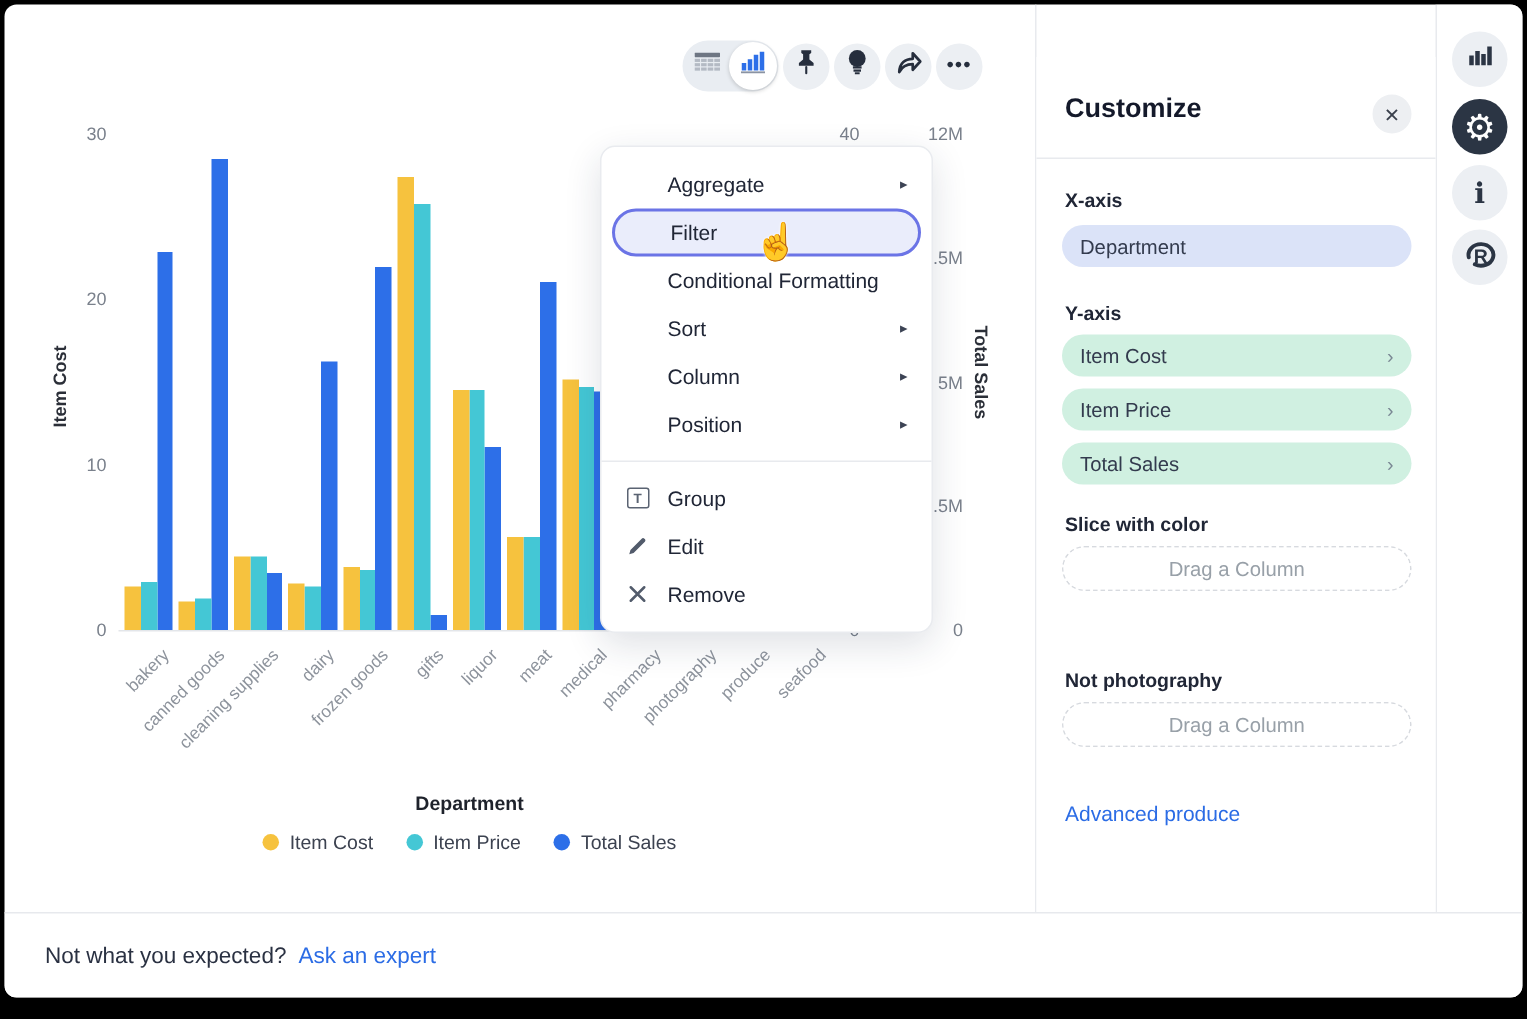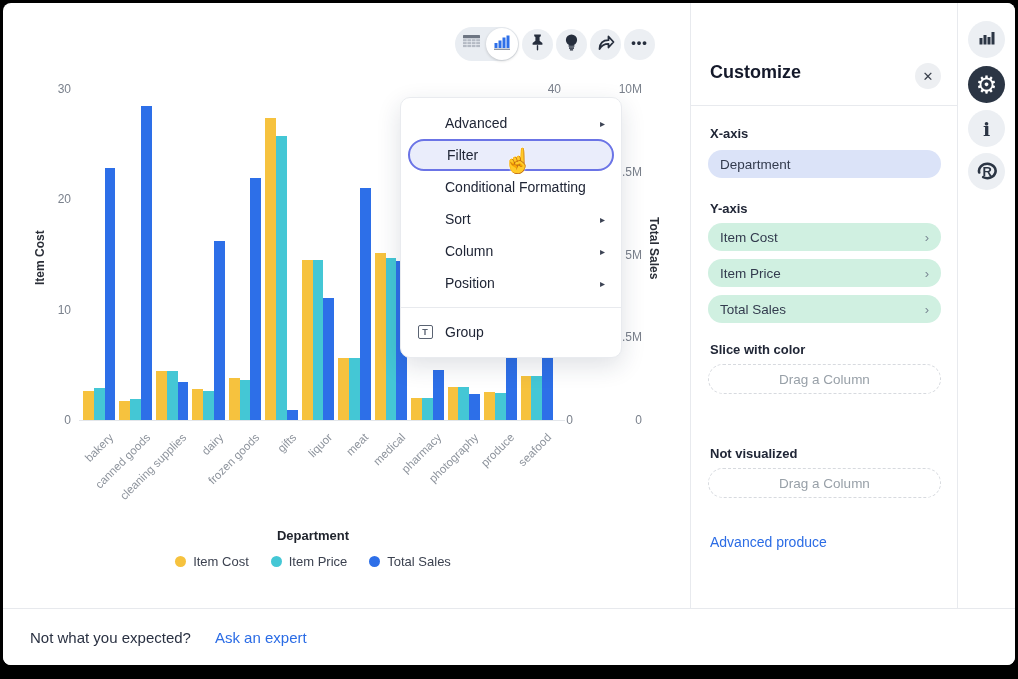--- a/index.html
+++ b/index.html
@@ -1,21 +1,21 @@
 <!DOCTYPE html>
 <html><head>
 <meta charset="utf-8">
 <style>
   * { margin:0; padding:0; box-sizing:border-box; }
   html,body { width:1018px; height:679px; background:#000; font-family:"Liberation Sans", sans-serif; overflow:hidden; }
   .window { position:absolute; left:3px; top:3px; width:1012px; height:662px; background:#fff; border-radius:8px; overflow:hidden; }
 
   
   .vdiv { position:absolute; top:0; width:1px; background:#E8EAEE; height:605px; }
-  .footer { position:absolute; left:0; top:605px; width:100%; height:57px; background:#fff; border-top:1px solid #E7E9ED; display:flex; align-items:center; padding-left:27px; gap:24px; font-size:15px; }
+  .footer { position:absolute; left:0; top:605px; width:100%; height:57px; background:#fff; border-top:1px solid #E7E9ED; display:flex; align-items:center; padding-left:27px; gap:8px; font-size:15px; }
   .footer .q { color:#2A3142; }
   .footer .link { color:#2B6CE5; cursor:pointer; }
 
   
   .title { position:absolute; left:27px; top:27px; font-size:17px; font-weight:700; color:#14192A; letter-spacing:.2px; }
   .toolbar { position:absolute; left:452px; top:24px; height:34px; display:flex; align-items:center; gap:3px; }
   .seg { width:64px; height:34px; background:#E9EDF2; border-radius:17px; position:relative; display:flex; align-items:center; }
   .seg .half { width:32px; height:34px; display:flex; align-items:center; justify-content:center; }
   .seg .sel { position:absolute; right:1px; top:1px; width:32px; height:32px; background:#fff; border-radius:50%; box-shadow:0 1px 3px rgba(0,0,0,.18); display:flex; align-items:center; justify-content:center; }
   .cbtn { width:31px; height:31px; border-radius:50%; background:#ECEFF3; display:flex; align-items:center; justify-content:center; color:#262E3D; }
@@ -191,26 +191,26 @@
         </div>
         <div class="item">
           <span class="dot" style="background: rgb(45, 111, 232);"></span>
           <span>Total Sales</span>
         </div>
       </div>
   <div class="tick" style="left: 22px; top: 79px;">30</div>
       <div class="tick" style="left: 22px; top: 189.333px;">20</div>
       <div class="tick" style="left: 22px; top: 299.667px;">10</div>
       <div class="tick" style="left: 22px; top: 410px;">0</div>
-      <div class="tick" style="left: 512px; top: 79px;">40</div>
+      <div class="tick" style="left: 524px; top: 79px;">40</div>
       <div class="tick" style="left: 524px; top: 161.75px;">30</div>
       <div class="tick" style="left: 524px; top: 244.5px;">20</div>
       <div class="tick" style="left: 524px; top: 327.25px;">10</div>
       <div class="tick" style="left: 524px; top: 410px;">0</div>
-      <div class="tick" style="left: 593px; top: 79px;">10M</div>
+      <div class="tick" style="left: 593px; top: 79px;">12M</div>
       <div class="tick" style="left: 593px; top: 161.75px;">7.5M</div>
       <div class="tick" style="left: 593px; top: 244.5px;">5M</div>
       <div class="tick" style="left: 593px; top: 327.25px;">2.5M</div>
       <div class="tick" style="left: 593px; top: 410px;">0</div>
       <div class="xlab" style="left: -15.7692px; top: 428px;">bakery</div>
       <div class="xlab" style="left: 20.6923px; top: 428px;">canned goods</div>
       <div class="xlab" style="left: 57.1538px; top: 428px;">cleaning supplies</div>
       <div class="xlab" style="left: 93.6154px; top: 428px;">dairy</div>
       <div class="xlab" style="left: 130.077px; top: 428px;">frozen goods</div>
       <div class="xlab" style="left: 166.538px; top: 428px;">gifts</div>
@@ -218,21 +218,21 @@
       <div class="xlab" style="left: 239.462px; top: 428px;">meat</div>
       <div class="xlab" style="left: 275.923px; top: 428px;">medical</div>
       <div class="xlab" style="left: 312.385px; top: 428px;">pharmacy</div>
       <div class="xlab" style="left: 348.846px; top: 428px;">photography</div>
       <div class="xlab" style="left: 385.308px; top: 428px;">produce</div>
       <div class="xlab" style="left: 421.769px; top: 428px;">seafood</div>
     </div>
 
   <div class="menu">
     <div class="mi">
-        <span>Advanced</span>
+        <span>Aggregate</span>
         <span class="sub">▸</span>
       </div>
     <div class="mi hl">
         <span>Filter</span>
       </div>
     <div class="mi">
         <span>Conditional Formatting</span>
       </div>
     <div class="mi">
         <span>Sort</span>
@@ -245,20 +245,36 @@
     <div class="mi">
         <span>Position</span>
         <span class="sub">▸</span>
       </div>
     <div class="divider"></div>
     <div class="mi">
         <span class="ico">
           <span class="rename-glyph">T</span>
         </span>
         <span>Group</span>
+      </div>
+    <div class="mi">
+        <span class="ico">
+          <svg width="14" height="14" viewBox="0 0 14 14">
+            <path d="M1.5 12.5 L2.3 9.6 L9.8 2.1 C10.3 1.6 11.1 1.6 11.6 2.1 L11.9 2.4 C12.4 2.9 12.4 3.7 11.9 4.2 L4.4 11.7 Z" fill="#525B6B"></path>
+          </svg>
+        </span>
+        <span>Edit</span>
+      </div>
+    <div class="mi">
+        <span class="ico">
+          <svg width="12" height="12" viewBox="0 0 12 12">
+            <path d="M1.5 1.5 L10.5 10.5 M10.5 1.5 L1.5 10.5" stroke="#525B6B" stroke-width="1.7" stroke-linecap="round"></path>
+          </svg>
+        </span>
+        <span>Remove</span>
       </div>
   </div>
   <div class="cursor">☝</div>
 
   <div class="vdiv" style="left:687px"></div>
   <div class="vdiv" style="left:954px"></div>
 
   <div class="panel">
     <div class="panel-title">Customize</div>
     <div class="close-btn">
@@ -283,21 +299,21 @@
     <div class="pill mint" style="top:257px">
         <span>Total Sales</span>
         <span class="chev">›</span>
       </div>
 
     <div class="plabel" style="top:304px">Slice with color</div>
     <div class="dashpill" style="top:326px">
         <span>Drag a Column</span>
       </div>
 
-    <div class="plabel" style="top:408px">Not visualized</div>
+    <div class="plabel" style="top:408px">Not photography</div>
     <div class="dashpill" style="top:430px">
         <span>Drag a Column</span>
       </div>
 
     <div class="adv">Advanced produce</div>
   </div>
 
   <div class="rail">
     <div class="rbtn" style="top:18px">
       <span><svg width="16" height="14" viewBox="0 0 16 14">

